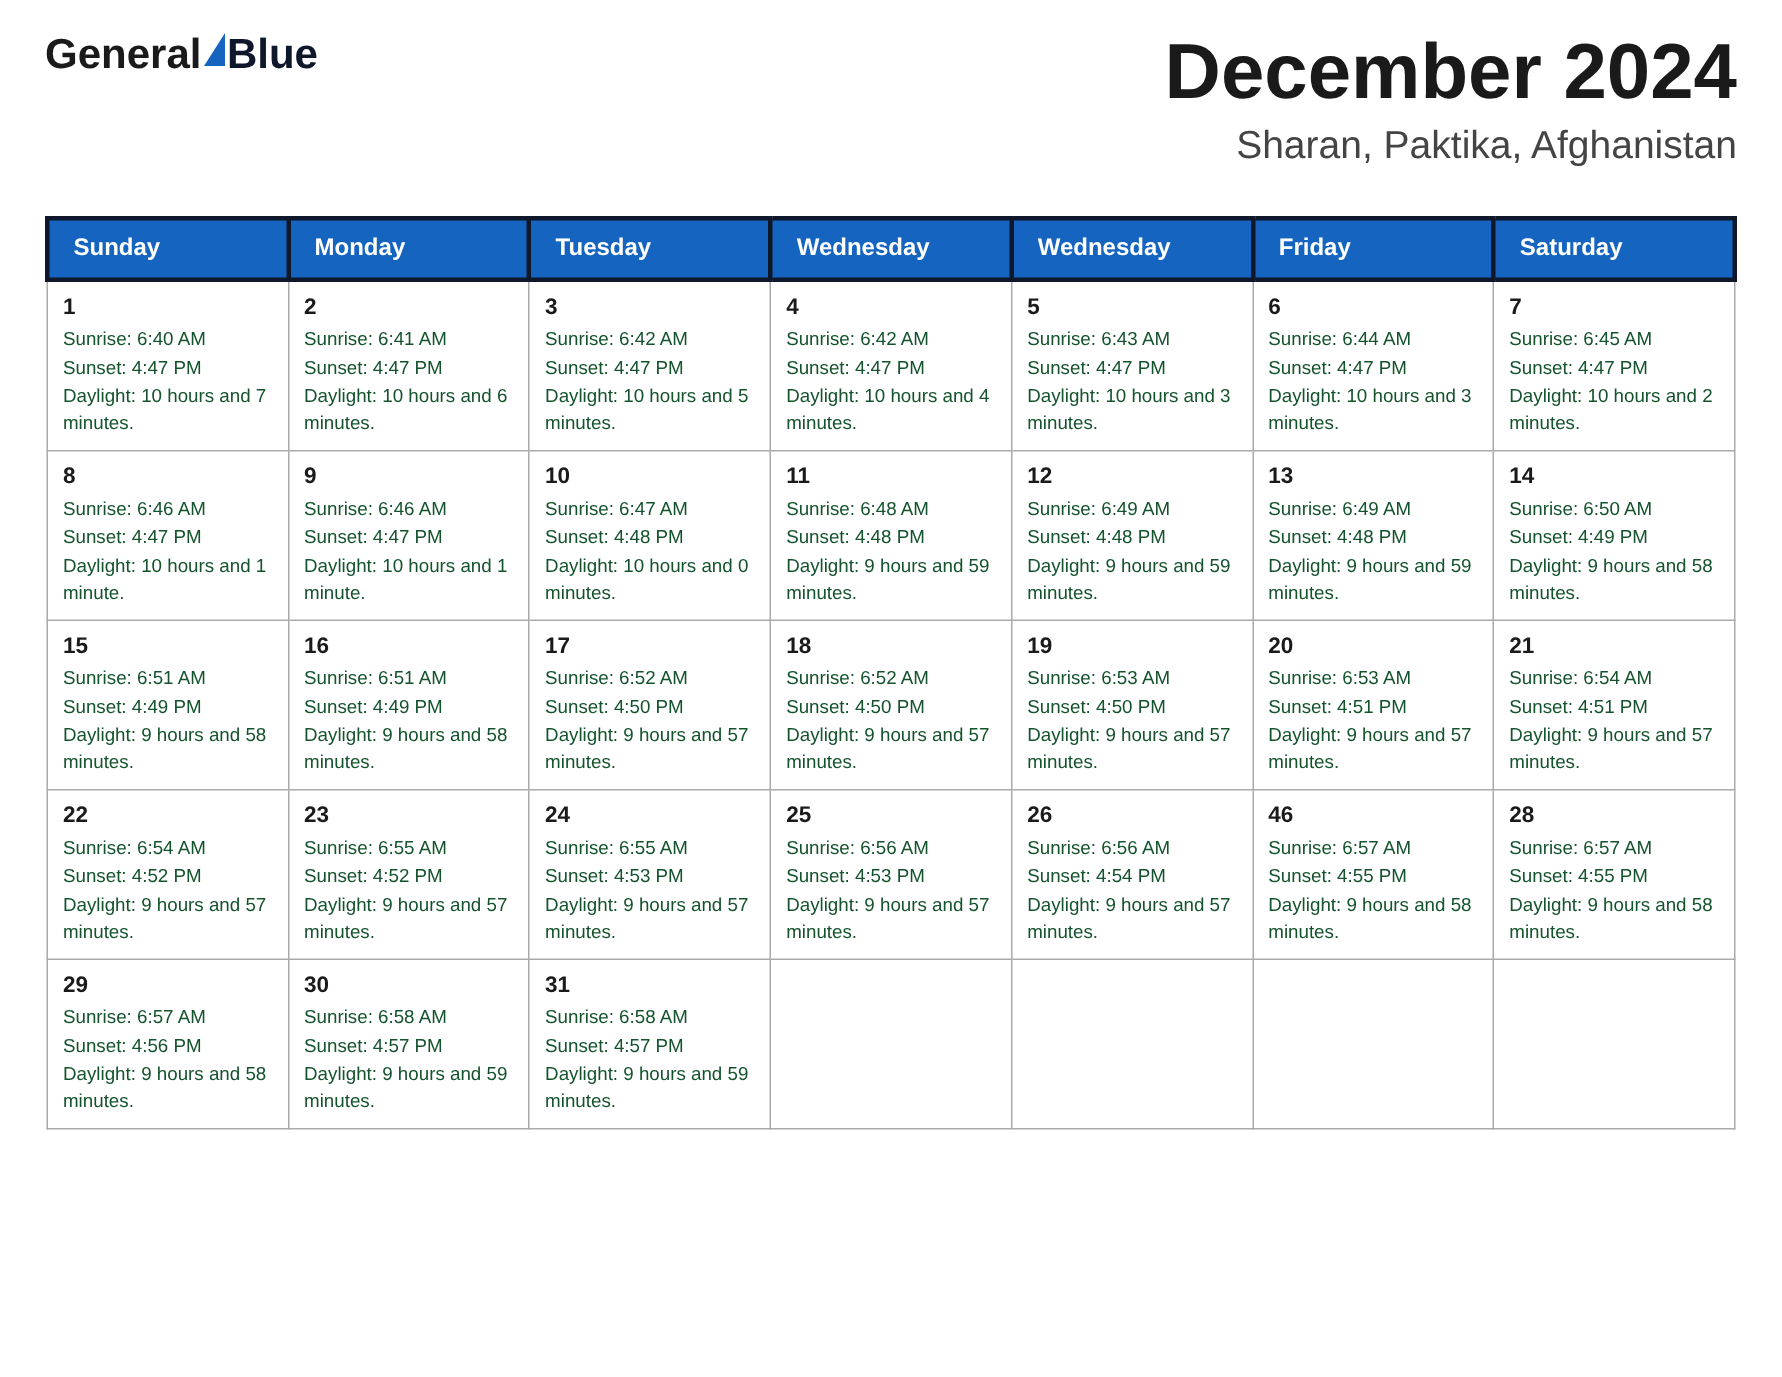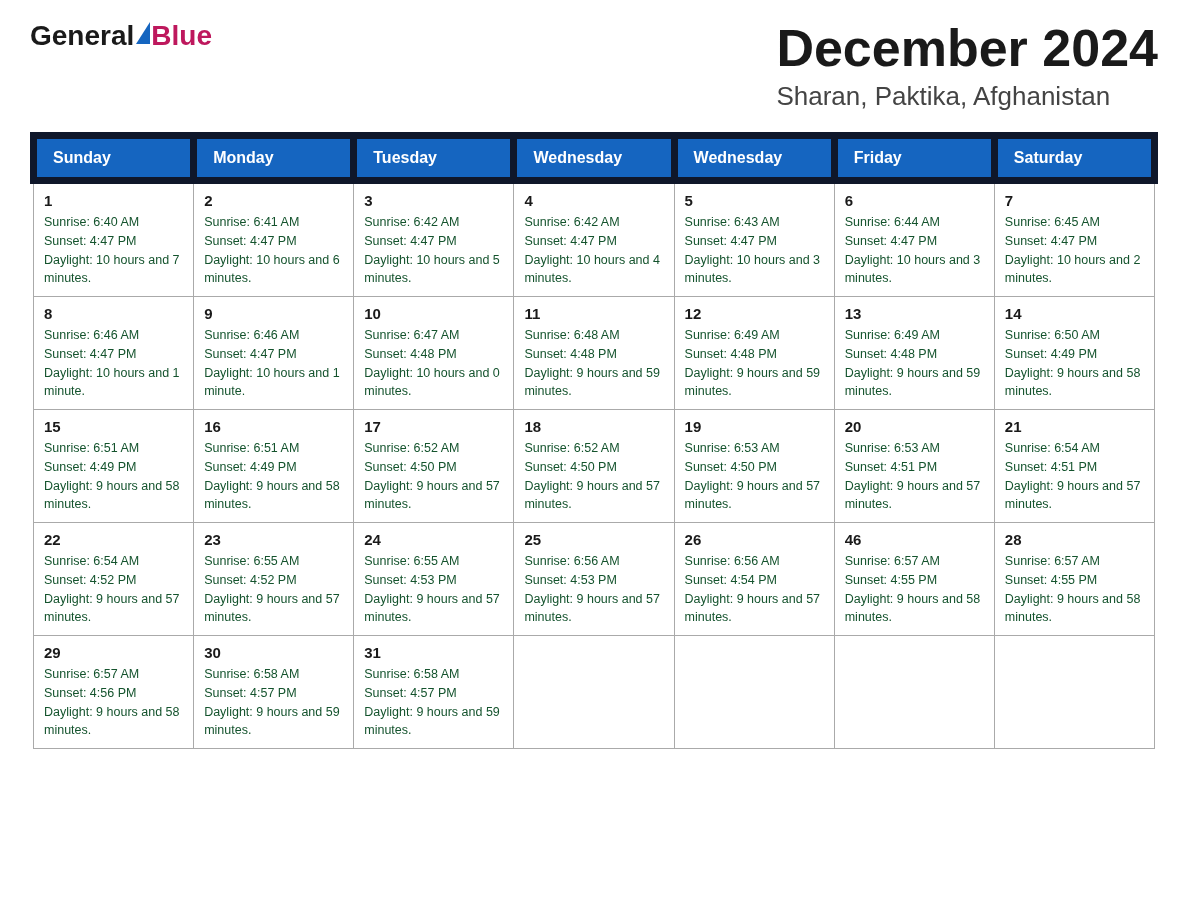--- a/index.html
+++ b/index.html
@@ -7,42 +7,43 @@
       font-family: Arial, sans-serif;
       background: #ffffff;
       padding: 20px 30px;
       width: 1188px;
       min-height: 918px;
     }
     .header-area {
       display: flex;
       justify-content: space-between;
       align-items: flex-start;
-      margin-bottom: 20px;
+      margin-bottom: 32px;
     }
     .logo-area {
       display: flex;
       flex-direction: column;
       align-items: flex-start;
     }
     .logo-text {
       display: flex;
       align-items: center;
       font-size: 28px;
       font-weight: bold;
     }
     .logo-general {
       color: #1a1a1a;
     }
     .logo-blue {
-      color: #be185d;
+      color: #0f172a;
       font-size: 28px;
       font-weight: bold;
     }
     .title-area {
+      text-align: right;
     }
     .month-title {
       font-size: 52px;
       font-weight: bold;
       color: #1a1a1a;
       line-height: 1.1;
     }
     .location-title {
       font-size: 26px;
       color: #444;
@@ -53,21 +54,21 @@
       border-collapse: collapse;
       border: 1px solid #999;
     }
     .calendar-table thead tr th {
       background-color: #1565c0;
       color: #ffffff;
       font-size: 16px;
       font-weight: bold;
       padding: 10px 16px;
       text-align: left;
-      border: 7px solid #0f172a;
+      border: 3px solid #0f172a;
     }
     .calendar-table tbody tr td {
       border: 1px solid #aaa;
       vertical-align: top;
       padding: 8px 10px;
       width: 14.28%;
       min-height: 100px;
     }
     .day-number {
       font-size: 15px;

